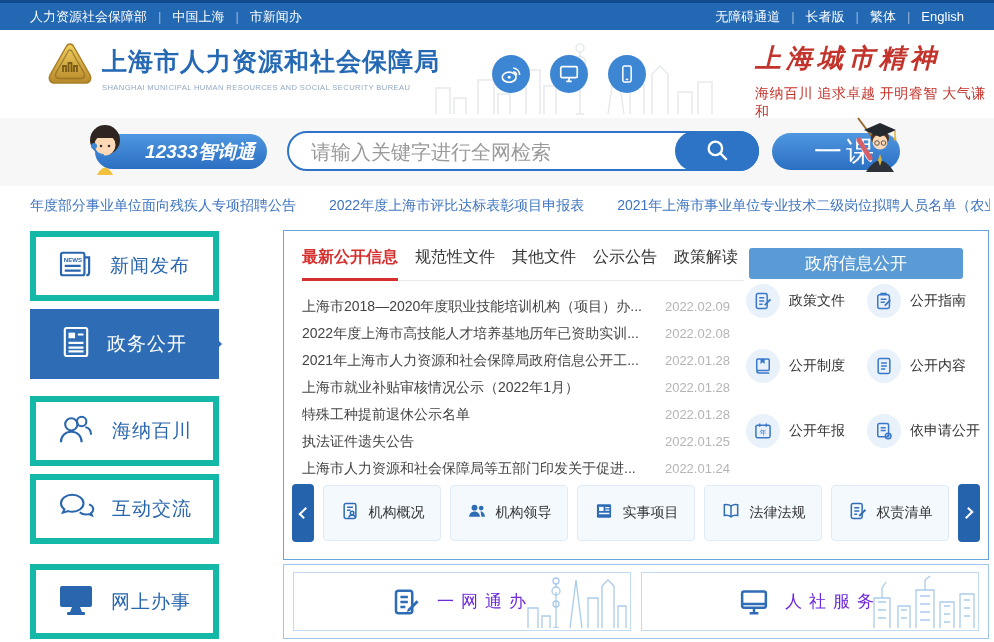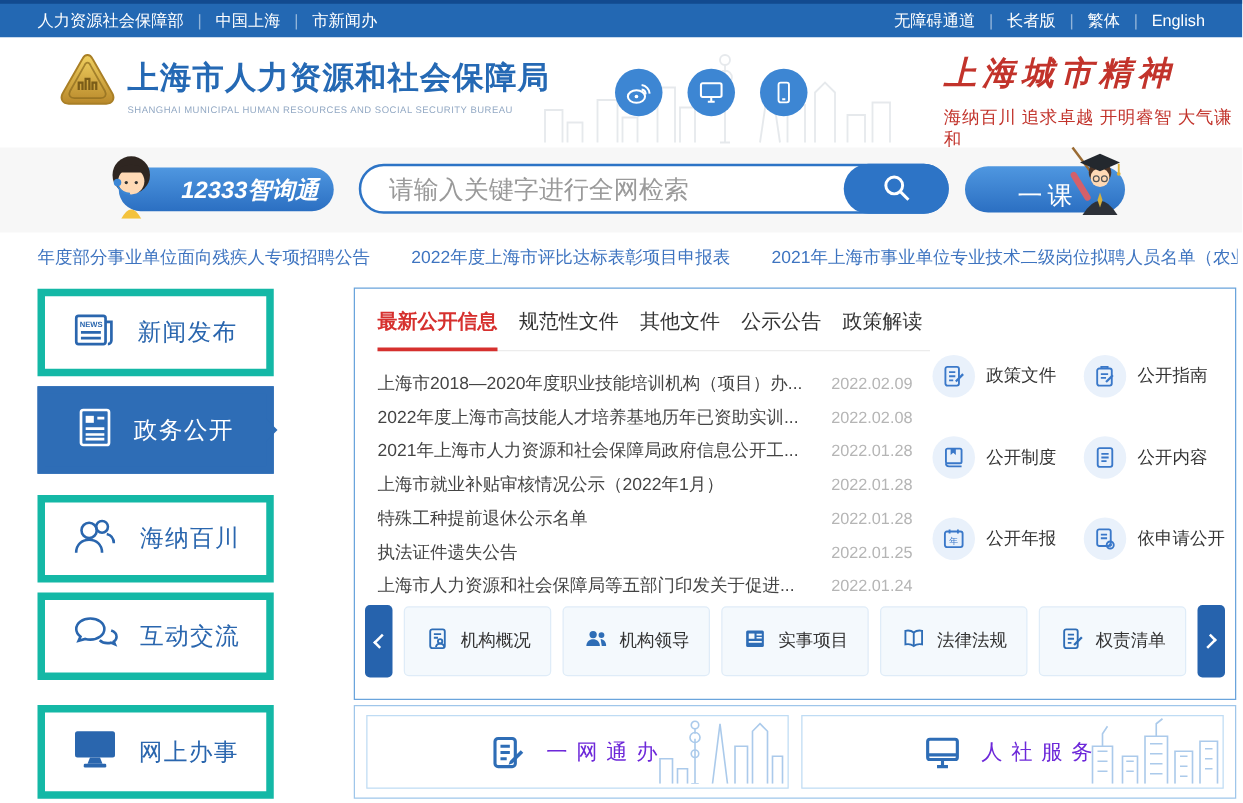--- a/index.html
+++ b/index.html
@@ -38,22 +38,22 @@
            font-style:italic;cursor:pointer;}
   .hotline .mascot{position:absolute;left:-14px;top:-13px;}
   .searchbox{position:absolute;left:287px;top:13px;width:472px;height:40px;background:#fff;
              border:2px solid #2d74c6;border-radius:21px;box-sizing:border-box;}
   .searchbox input{position:absolute;left:20px;top:4px;width:340px;height:28px;border:none;outline:none;
                    font-size:20px;color:#333;background:transparent;font-family:inherit;}
   .searchbox input::placeholder{color:#9a9a9a;}
   .search-btn{position:absolute;right:-2px;top:-2px;width:84px;height:40px;border-radius:20px;background:#2d74c6;
               border:none;display:flex;align-items:center;justify-content:center;cursor:pointer;}
   .course{position:absolute;left:772px;top:15px;width:128px;height:37px;border-radius:19px;
-          background:linear-gradient(180deg,#4f97e0,#2b6fc2);color:#fff;font-size:20px;display:flex;
-          align-items:flex-end;padding-left:42px;box-sizing:border-box;letter-spacing:4px;cursor:pointer;}
+          background:linear-gradient(180deg,#4f97e0,#2b6fc2);color:#fff;font-size:28px;display:flex;
+          align-items:flex-start;padding-left:42px;box-sizing:border-box;letter-spacing:4px;cursor:pointer;}
   .course .mascot2{position:absolute;right:-6px;top:-19px;}
 
   
   .ticker{position:absolute;top:193px;left:30px;right:4px;height:26px;display:flex;gap:33px;
           align-items:center;font-size:14px;white-space:nowrap;overflow:hidden;}
   .ticker span{color:#3e74c0;cursor:pointer;}
 
   
   .side-item{position:absolute;left:30px;width:189px;height:70px;background:#fff;border:6px solid #14b8a6;
              box-sizing:border-box;display:flex;align-items:center;justify-content:center;gap:17px;cursor:pointer;}
@@ -297,20 +297,21 @@
   </div>
 
   <div class="panel">
     <div class="tabs">
       <span class="tab active">最新公开信息</span>
       <span class="tab">规范性文件</span>
       <span class="tab">其他文件</span>
       <span class="tab">公示公告</span>
       <span class="tab">政策解读</span>
     </div>
+    <button class="info-btn">政府信息公开</button>
 
     <div class="news">
       <div class="news-row">
         <span class="news-title">上海市2018—2020年度职业技能培训机构（项目）办...</span>
         <span class="news-date">2022.02.09</span>
       </div>
       <div class="news-row">
         <span class="news-title">2022年度上海市高技能人才培养基地历年已资助实训...</span>
         <span class="news-date">2022.02.08</span>
       </div>

